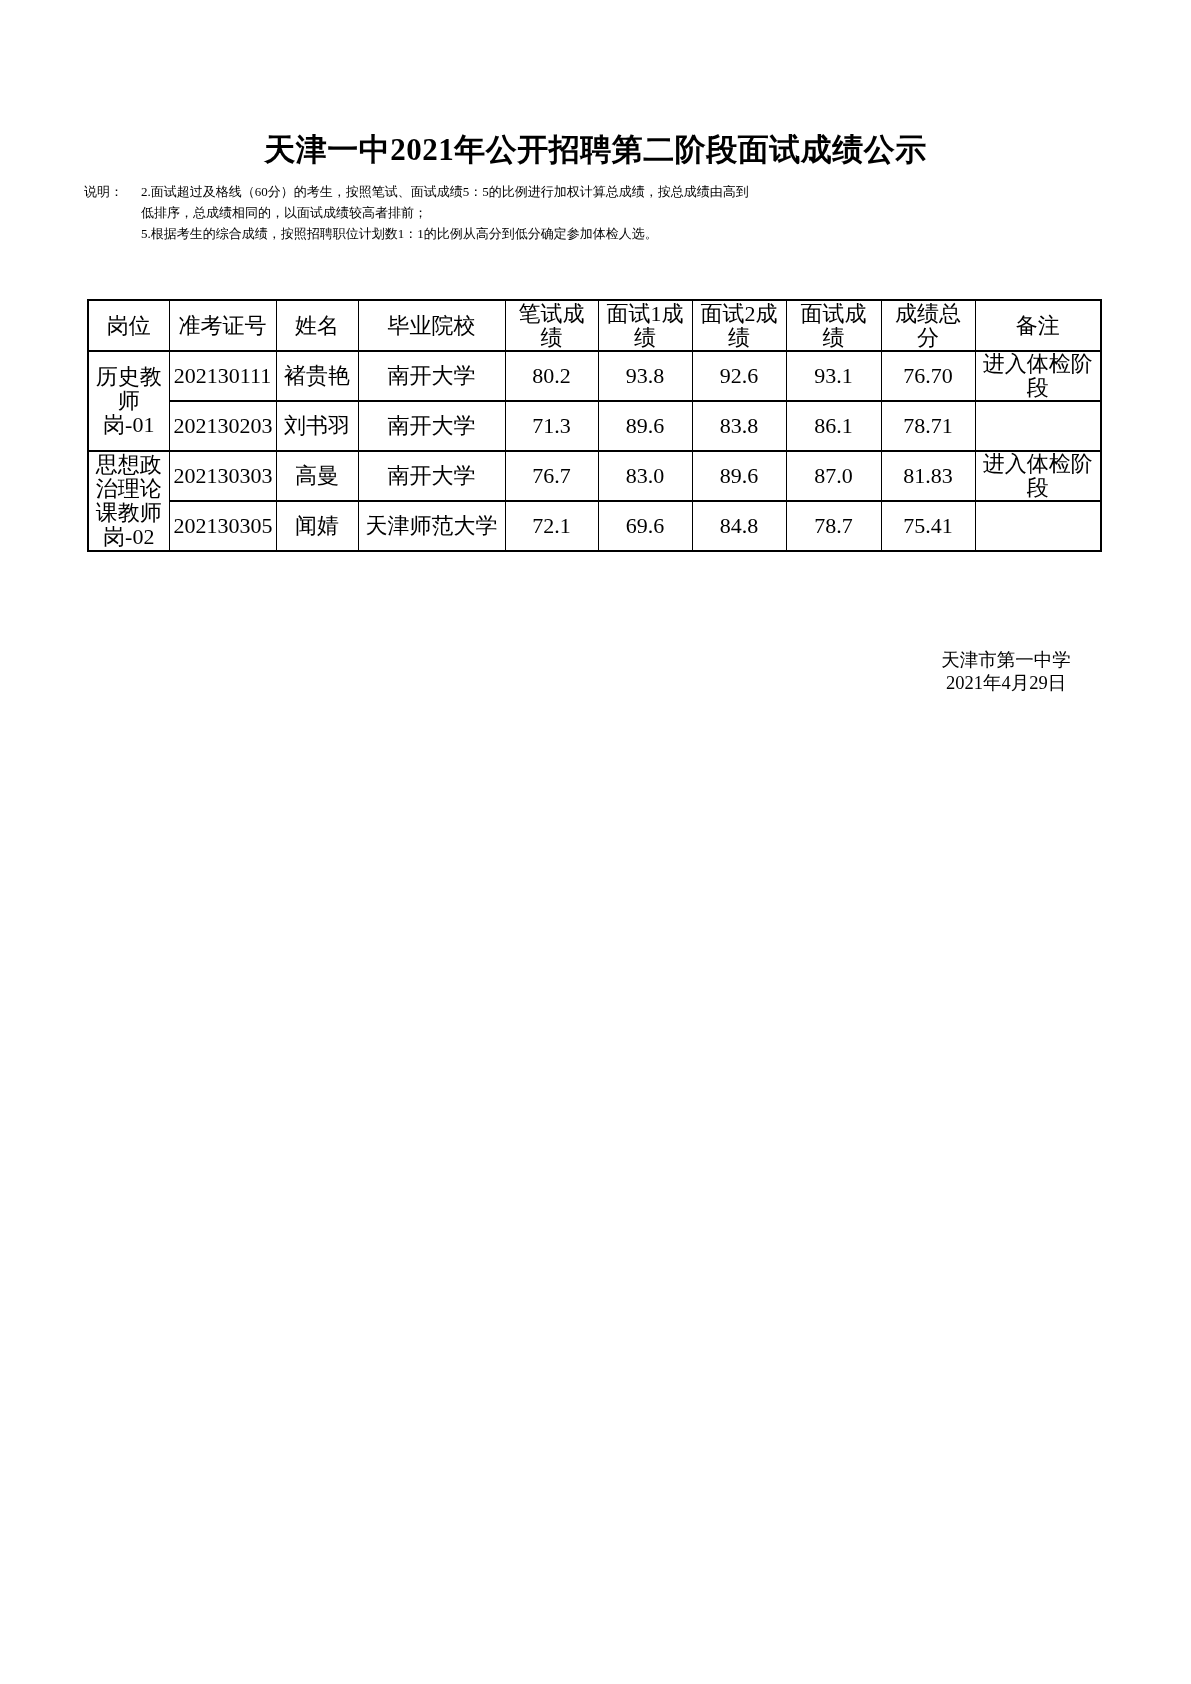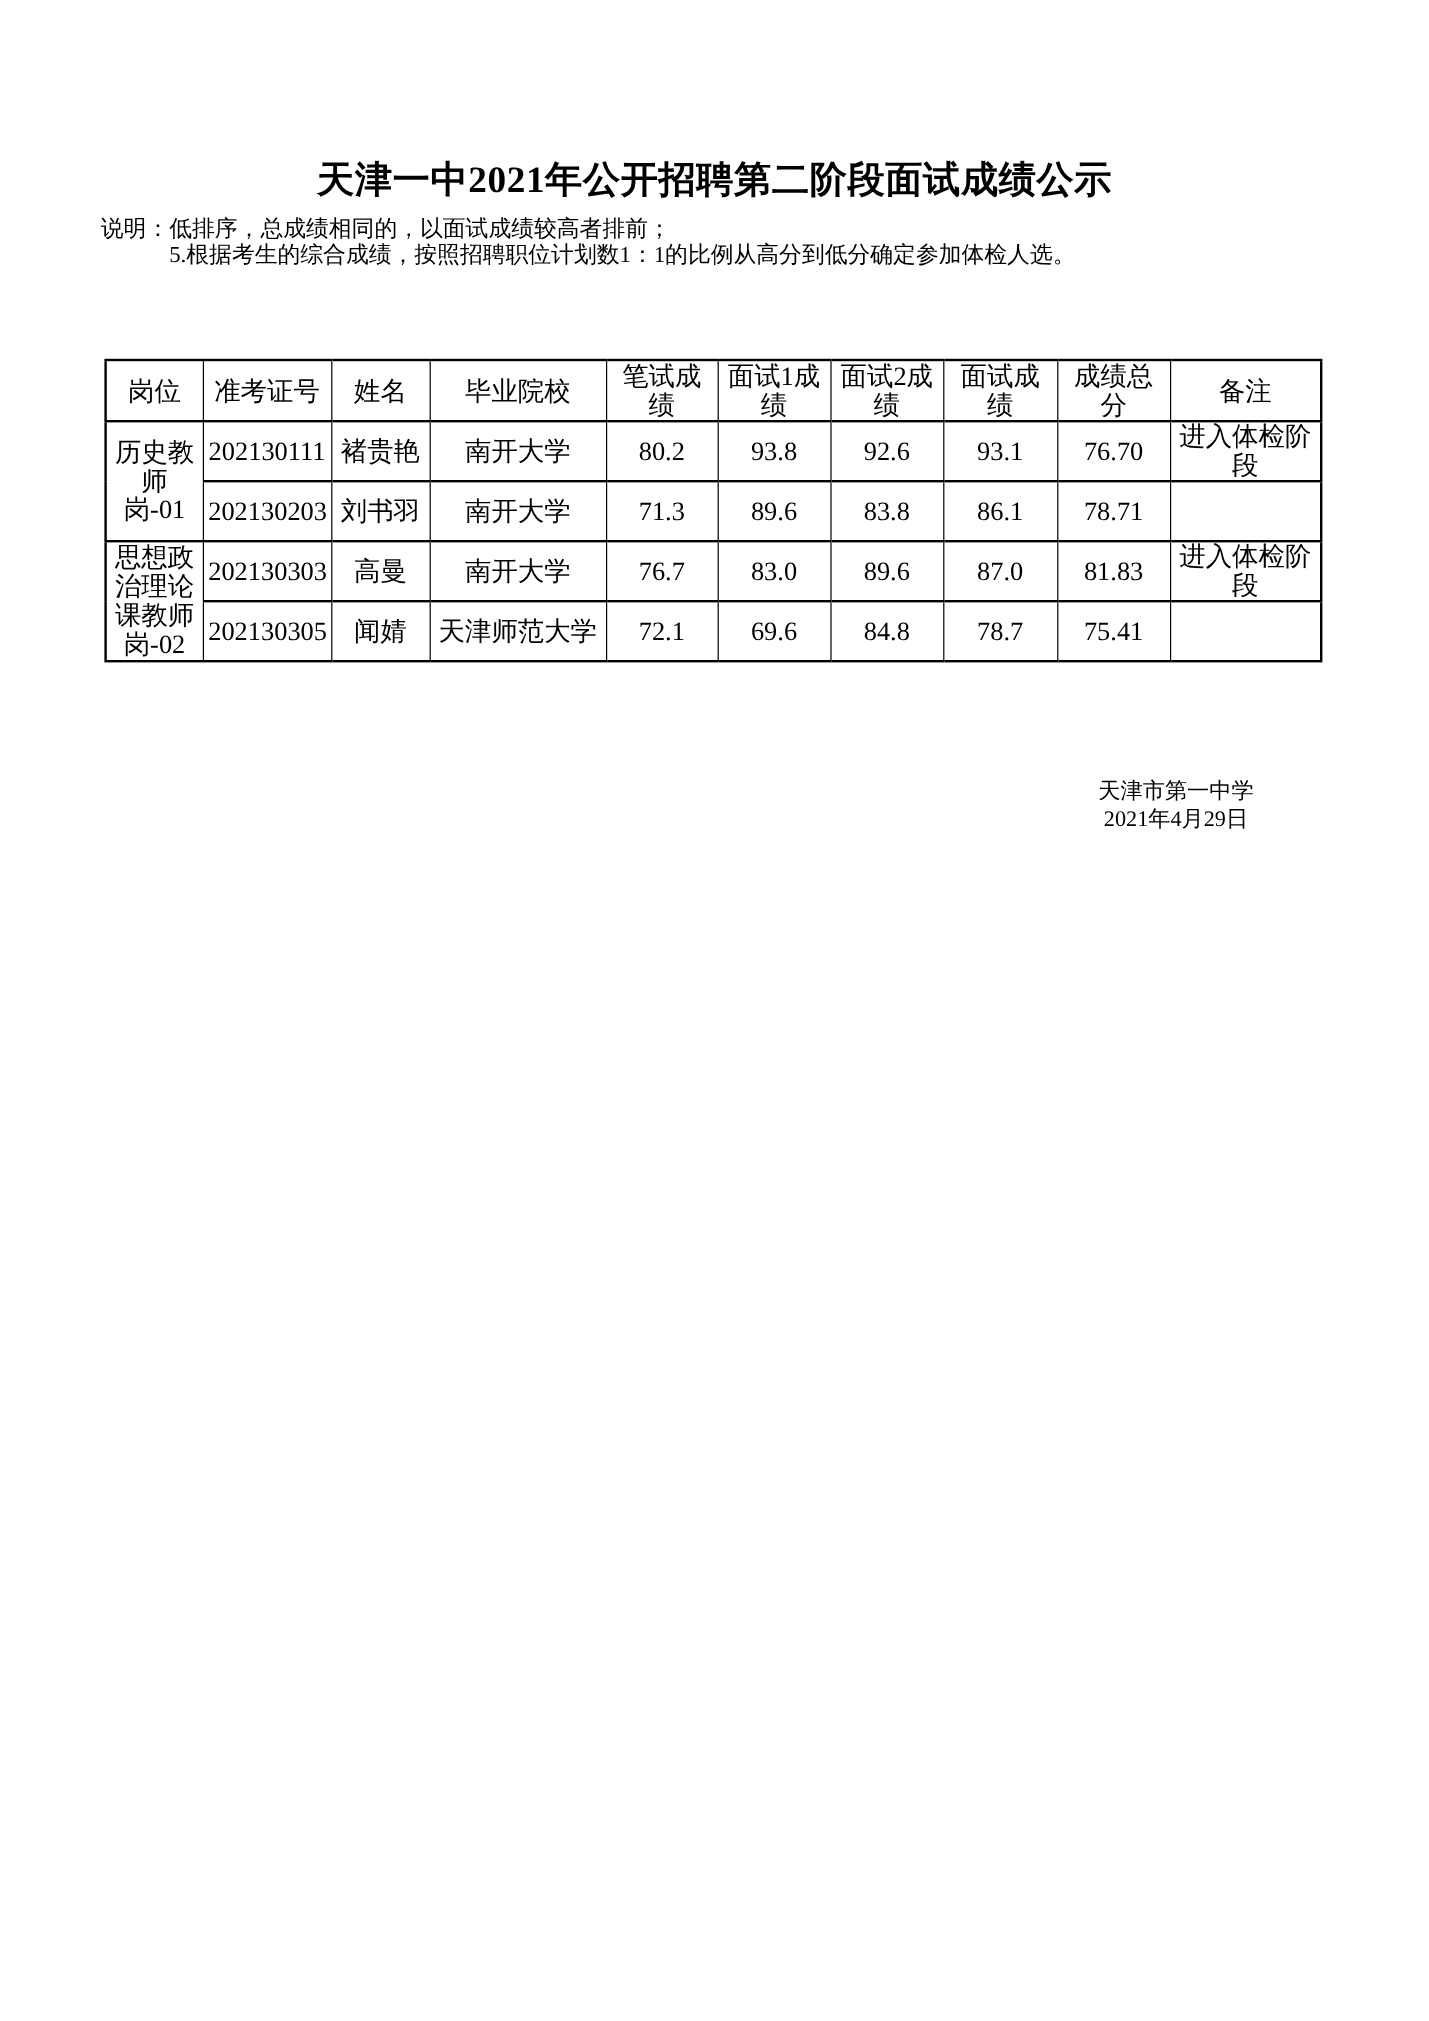--- a/index.html
+++ b/index.html
@@ -25,21 +25,21 @@
     font-size: 31px;
     font-weight: bold;
     letter-spacing: 0.5px;
     white-space: nowrap;
   }
   .notes {
     position: absolute;
     left: 84px;
     top: 181px;
     width: 960px;
-    font-size: 19px;
+    font-size: 13px;
     line-height: 21px;
   }
   .notes .label {
     position: absolute;
     left: 0;
     top: 0;
     white-space: nowrap;
   }
   .notes .lines {
     margin-left: 57px;
@@ -67,39 +67,40 @@
     text-align: center;
     vertical-align: middle;
     padding: 0 4px;
     overflow: hidden;
     line-height: 24px;
   }
   .score-table thead tr { height: 51px; }
   .score-table tbody tr { height: 50px; }
   .footer-sign {
     position: absolute;
-    left: 890px;
+    left: 916px;
     top: 649px;
     width: 180px;
     text-align: center;
     font-size: 18.5px;
     line-height: 23px;
   }
   .footer-sign div { white-space: nowrap; }
 </style>
 </head>
 <body>
 
 <div class="page">
 
   <h1 class="doc-title">天津一中2021年公开招聘第二阶段面试成绩公示</h1>
 
   <div class="notes">
     <span class="label">说明：</span>
     <div class="lines">
+      <p>2.面试超过及格线（60分）的考生，按照笔试、面试成绩5：5的比例进行加权计算总成绩，按总成绩由高到</p>
       <p>低排序，总成绩相同的，以面试成绩较高者排前；</p>
       <p>5.根据考生的综合成绩，按照招聘职位计划数1：1的比例从高分到低分确定参加体检人选。</p>
     </div>
   </div>
 
   <table class="score-table">
     <colgroup>
       <col style="width:81px">
         <col style="width:107px">
         <col style="width:82px">

